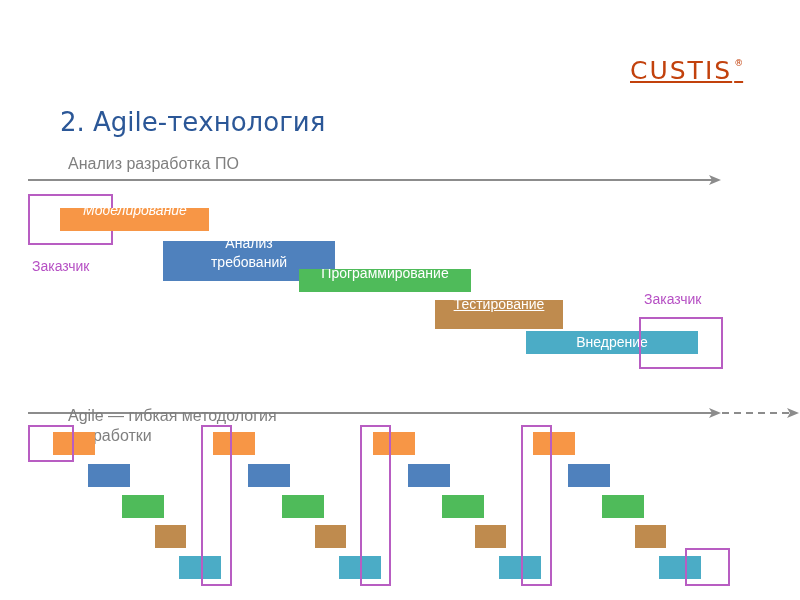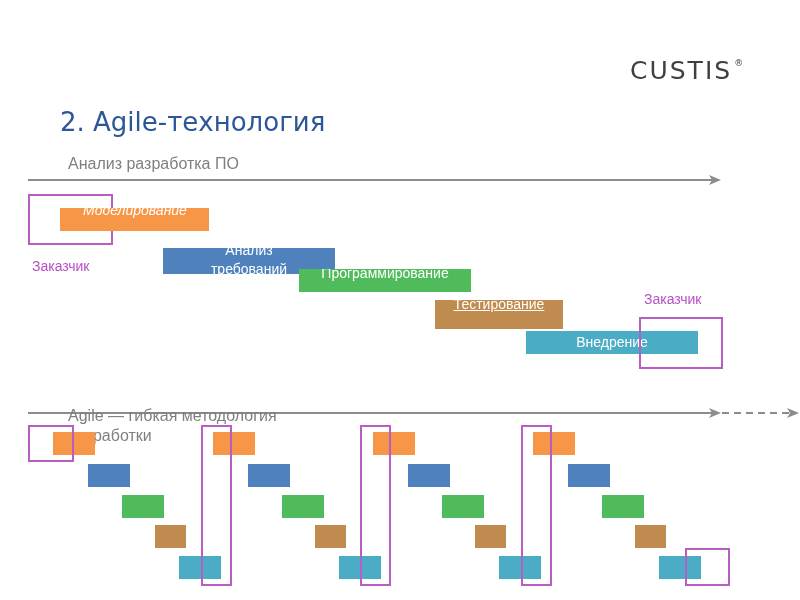--- a/index.html
+++ b/index.html
@@ -1,18 +1,18 @@
 <!DOCTYPE html>
 <html><head>
 <meta charset="utf-8">
 <style>
   html,body{margin:0;padding:0;background:#fff;}
   body{width:800px;height:600px;position:relative;overflow:hidden;font-family:"Liberation Sans",sans-serif;}
   .abs{position:absolute;}
-  .logo{left:630px;top:56px;font-family:"DejaVu Sans",sans-serif;font-size:25px;letter-spacing:2px;color:#404040;font-weight:400;}
+  .logo{left:630px;top:56px;font-family:"DejaVu Sans",sans-serif;font-size:25px;letter-spacing:2px;color:#c2410c;font-weight:400;text-decoration:underline;}
   .logo sup{font-size:9px;letter-spacing:0;vertical-align:top;position:relative;top:2px;margin-left:2px;}
   .title{left:60px;top:107px;font-family:"DejaVu Sans",sans-serif;font-size:26px;color:#2b5797;}
   .section-label{font-size:16px;color:#7f7f7f;line-height:20px;width:260px;}
   .bar{color:#fff;font-size:14px;text-align:center;overflow:hidden;line-height:19px;}
   .bar span{display:block;}
   .cust-label{color:#b650c4;font-size:14px;line-height:21px;width:80px;}
   .frame{border:2px solid #b85dc2;box-sizing:border-box;}
   .blk{box-sizing:border-box;}
   svg.arrows{position:absolute;left:0;top:0;}
 </style>
@@ -39,21 +39,21 @@
 </svg>
 
 <div class="abs section-label" style="left:68px;top:154px;">Анализ разработка ПО</div>
 
 <div class="abs frame" style="left:28px;top:194px;width:85px;height:51px;"></div>
 <div class="abs cust-label" style="left:32px;top:256px;">Заказчик</div>
 
 <div class="abs bar" style="left:60px;top:208px;width:149px;height:23px;background:#f79646;font-style:italic;">
     <span style="margin-top:-7px;width:140px;margin-left:5px;">Моделирование</span>
   </div>
-<div class="abs bar" style="left:163px;top:248px;width:172px;height:26px;background:#4f81bd;">
+<div class="abs bar" style="left:163px;top:241px;width:172px;height:40px;background:#4f81bd;">
     <span style="margin-top:-7px;width:100px;margin-left:36px;">Анализ требований</span>
   </div>
 <div class="abs bar" style="left:299px;top:269px;width:172px;height:23px;background:#4fbb5a;">
     <span style="margin-top:-5px;width:164px;margin-left:4px;">Программирование</span>
   </div>
 <div class="abs bar" style="left:435px;top:300px;width:128px;height:29px;background:#bf8b4e;text-decoration:underline;">
     <span style="margin-top:-5px;width:110px;margin-left:9px;">Тестирование</span>
   </div>
 <div class="abs bar" style="left:526px;top:331px;width:172px;height:23px;background:#4bacc6;line-height:23px;">
     <span>Внедрение</span>

